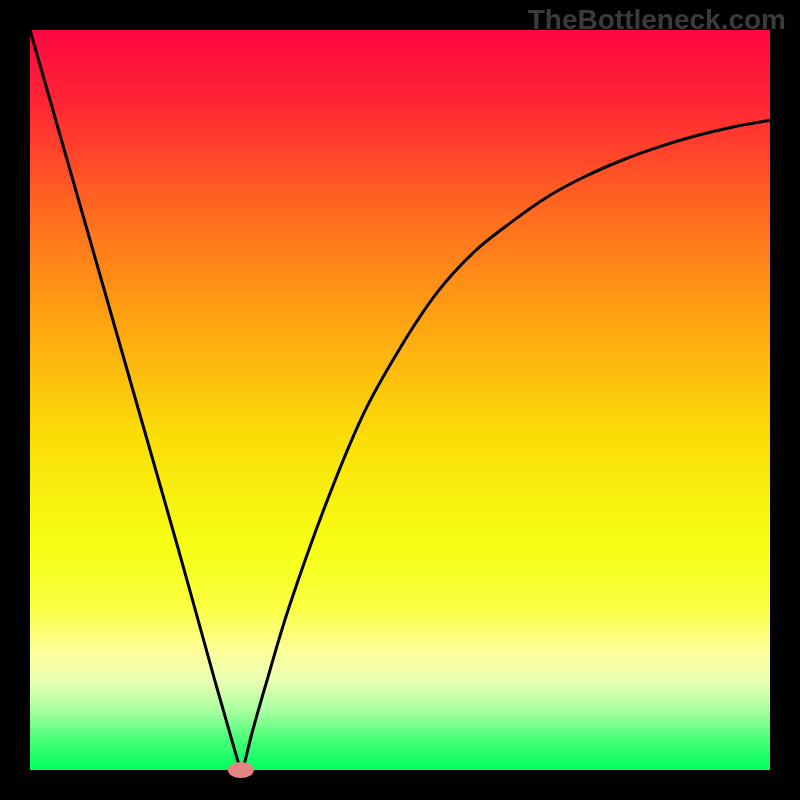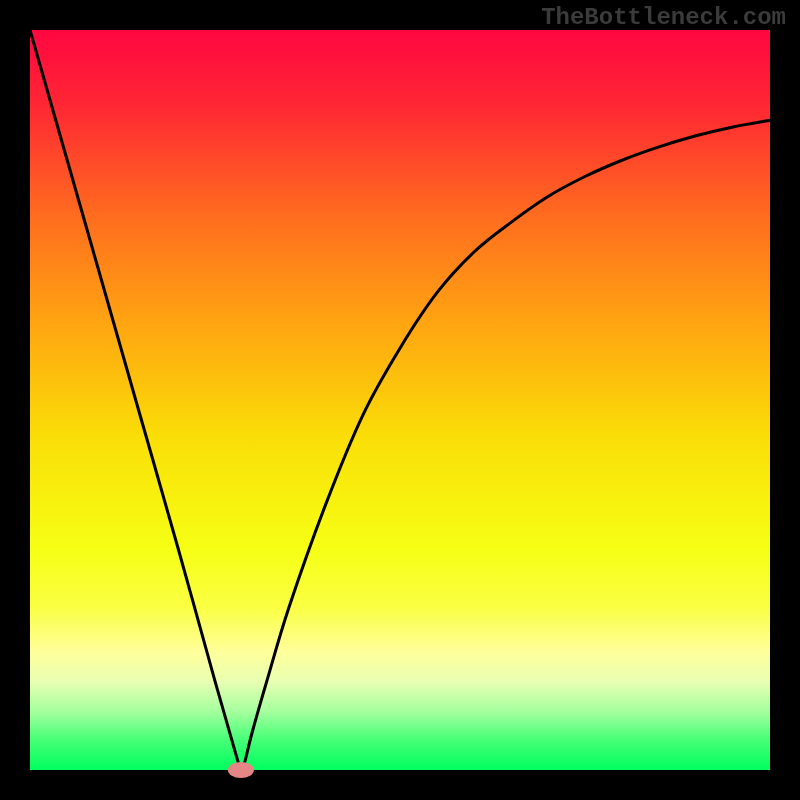--- a/index.html
+++ b/index.html
@@ -1,18 +1,18 @@
 <!DOCTYPE html>
 <html><head>
 <meta charset="utf-8">
 <style>
 body { margin: 0; padding: 0; width: 800px; height: 800px; overflow: hidden; font-family: Arial, sans-serif; }
 .wrapper { width: 800px; height: 800px; position: relative; }
 svg { display: block; }
-.watermark { position: absolute; top: 4px; right: 14px; font-size: 24px; font-weight: bold; color: #3b3b3b; font-family: Liberation Mono, monospace; letter-spacing: 0px; }
+.watermark { position: absolute; top: 4px; right: 14px; font-size: 28px; font-weight: bold; color: #3b3b3b; font-family: Liberation Sans, sans-serif; letter-spacing: 0px; }
 </style>
 </head>
 <body>
 
 <div class="wrapper">
   <svg id="chart-svg" width="800" height="800" viewBox="0 0 800 800">
     <defs>
       <linearGradient id="bg-grad" x1="0" y1="0" x2="0" y2="1">
           <stop offset="0%" stop-color="#ff0741"></stop>
           <stop offset="10%" stop-color="#ff2634"></stop>

